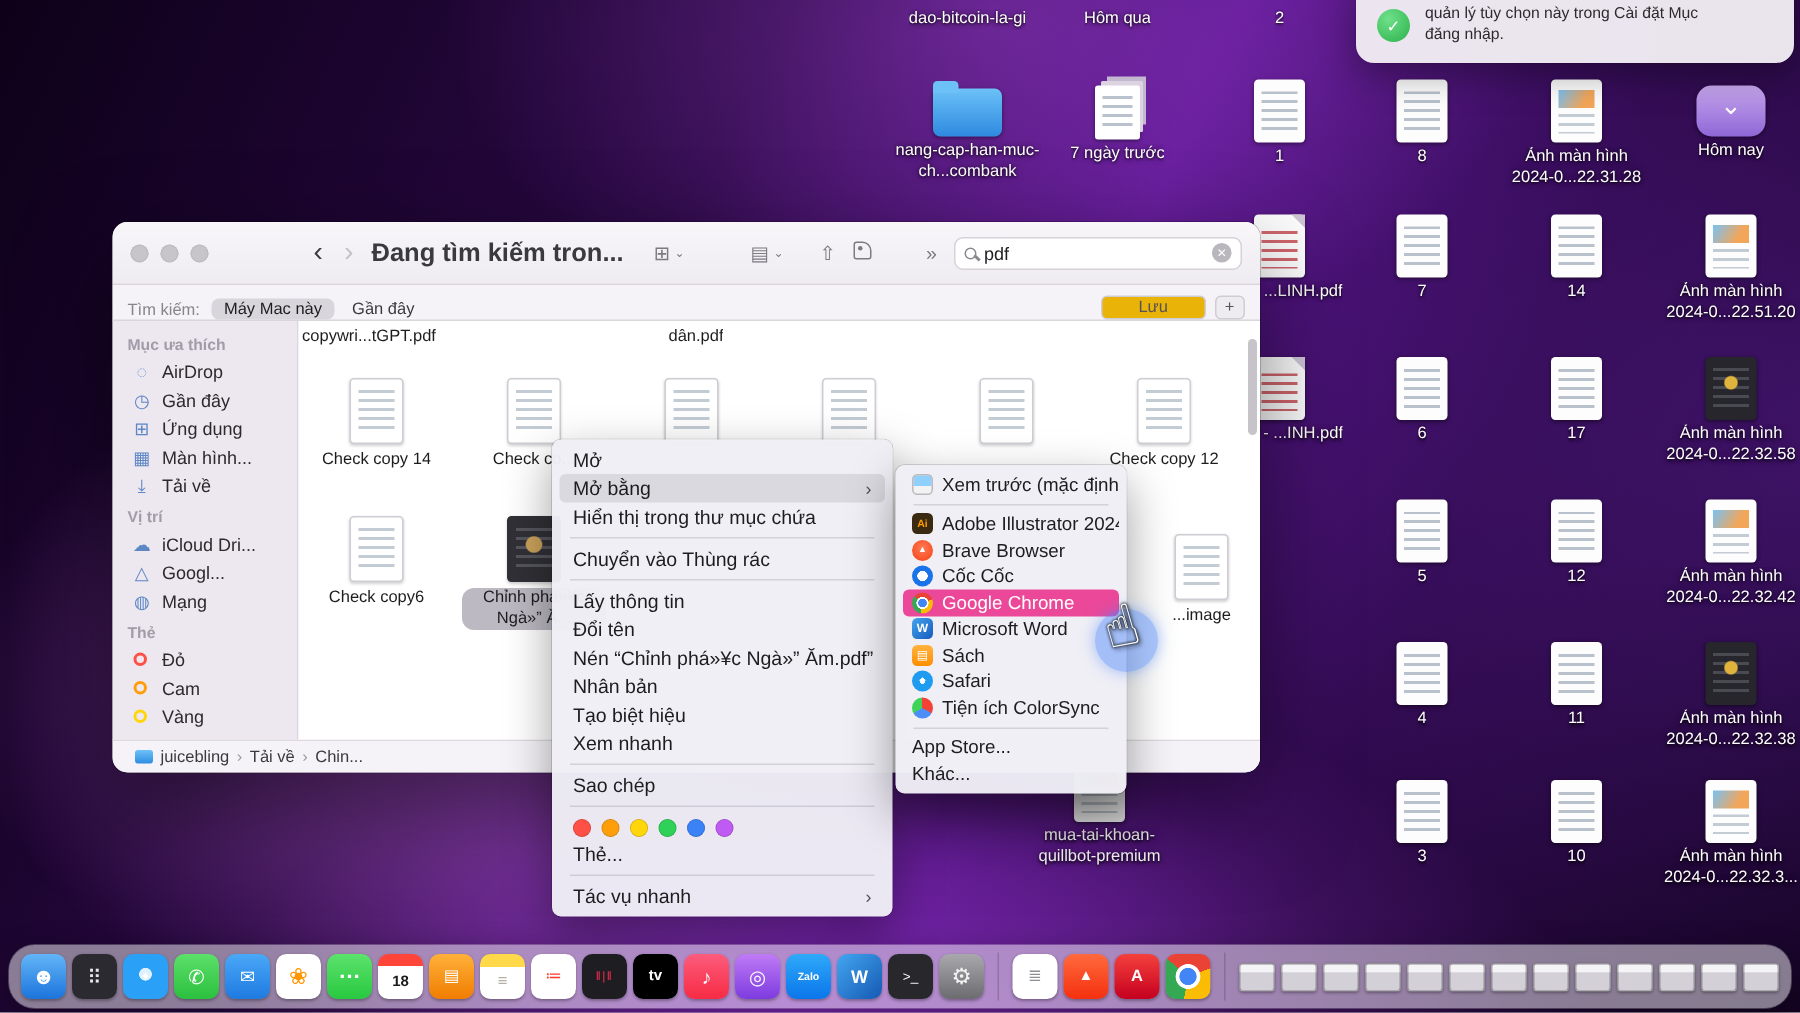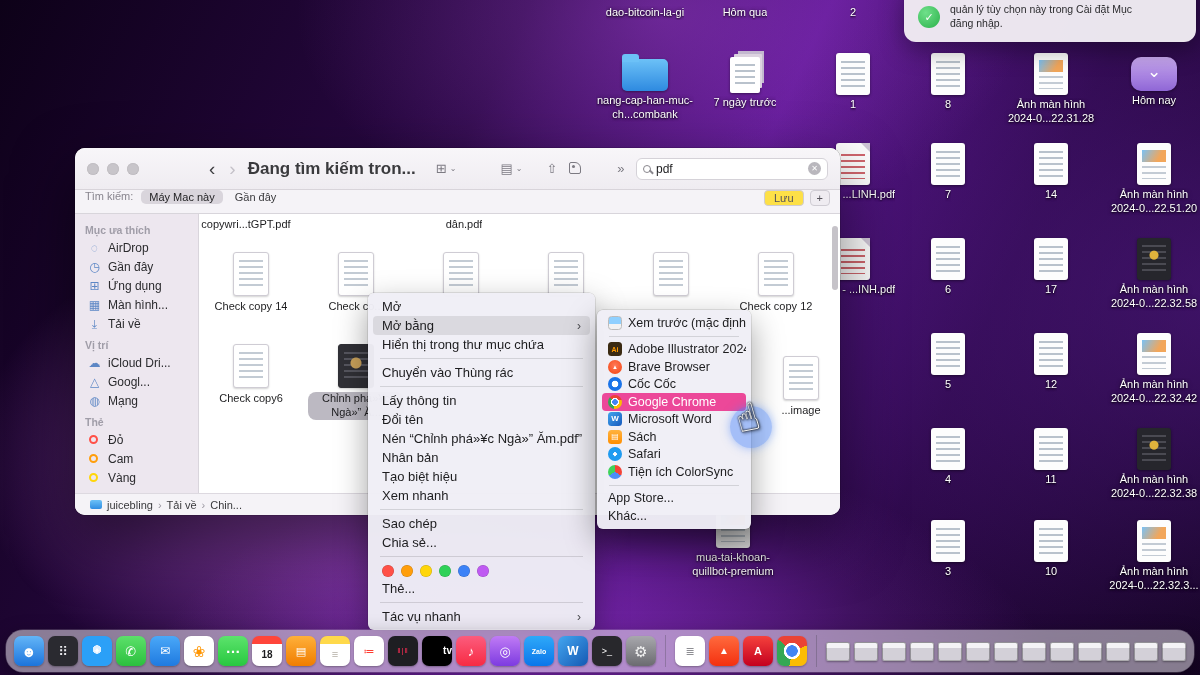--- a/index.html
+++ b/index.html
@@ -71,26 +71,26 @@
   .ml20{margin-left:20px}.ml44{margin-left:44px}.ml24{margin-left:24px}.ml12{margin-left:12px}.ml36{margin-left:36px}
   .tb-ic{color:#7c7a82;font-size:13px;line-height:1}
   .tagic{width:12px;height:12px;border:1.5px solid #7c7a82;border-radius:2px 6px 2px 2px;position:relative;display:inline-block}
   .tagic::after{content:"";position:absolute;top:2px;left:2px;width:3px;height:3px;border-radius:50%;background:#7c7a82}
   .search{margin-left:auto;width:192px;height:22px;background:#fff;border:1px solid #d5d2d8;border-radius:6px;
     display:flex;align-items:center;gap:5px;padding:0 6px}
   .mag{width:8px;height:8px;border:1.5px solid #8a888e;border-radius:50%;position:relative;flex:none}
   .mag::after{content:"";position:absolute;width:5px;height:1.5px;background:#8a888e;transform:rotate(45deg);right:-4px;bottom:-1px}
   .search input{flex:1;border:none;outline:none;background:transparent;font-size:12px;color:#1d1d1f;font-family:inherit;min-width:0}
   .clr{width:13px;height:13px;border-radius:50%;background:#b9b7bd;color:#fff;font-size:8px;display:flex;align-items:center;justify-content:center;flex:none}
-  .scopebar{height:24px;flex:none;display:flex;align-items:flex-start;gap:8px;padding:0 10px;background:#f5f3f7;border-bottom:1px solid #d8d5db;font-size:11px}
+  .scopebar{height:24px;flex:none;display:flex;align-items:flex-end;gap:8px;padding:0 10px;background:#f5f3f7;border-bottom:1px solid #d8d5db;font-size:11px}
   .scope-lbl{color:#88858e}
   .scope-pill{background:#d9d5dc;border-radius:5px;padding:1px 8px;color:#1d1d1f}
   .scope-plain{color:#3a3a3d;padding:1px 4px}
   .scope-right{margin-left:auto;display:flex;align-items:center;gap:6px}
-  .btn-save{background:#fde047;border:.5px solid #cfccd3;border-radius:4px;padding:1px 9px;color:#55525a}
+  .btn-save{background:#eab308;border:.5px solid #cfccd3;border-radius:4px;padding:1px 24px;color:#55525a}
   .btn-add{background:#efecf1;border:.5px solid #cfccd3;border-radius:4px;padding:1px 6px;color:#55525a}
   .win-body{flex:1;display:flex;min-height:0}
   .sidebar{width:124px;flex:none;background:rgba(236,229,238,.92);border-right:1px solid #d9d5dc;padding-top:4px;overflow:hidden}
   .sb-hdr{font-size:10.5px;font-weight:bold;color:#a09da8;padding:6px 10px 2px}
   .sb-item{display:flex;align-items:center;gap:6px;padding:2.5px 8px;font-size:12px;color:#2b2b2e;margin:0 4px;border-radius:5px;white-space:nowrap}
   .sb-g{width:15px;text-align:center;color:#5d87c5;font-size:12px;flex:none}
   .tag-dot{width:9px;height:9px;border-radius:50%;border:2px solid #999;margin:0 4px 0 2px;flex:none}
   .content{flex:1;position:relative;background:#fff;overflow:hidden}
   .file{position:absolute;width:100px;display:flex;flex-direction:column;align-items:center;gap:4px}
   .f-ic{width:36px;height:44px;background:#fff;border:.5px solid #cfccd4;border-radius:3px;box-shadow:0 1px 2px rgba(0,0,0,.18);position:relative;flex:none}
@@ -553,24 +553,20 @@
       <span class="cm-arrow"></span>
     </div>
   </div>
   <div class="cm-sep"></div>
   <div>
     <div class="cm-item">
       <span>Sao chép</span>
       <span class="cm-arrow"></span>
     </div>
 
-    <div class="cm-item">
-      <span>Chia sẻ...</span>
-      <span class="cm-arrow"></span>
-    </div>
   </div>
   <div class="cm-sep"></div>
   <div class="cm-colors">
 
       <span class="cdot" style="background: rgb(255, 80, 71);"></span>
 
       <span class="cdot" style="background: rgb(255, 158, 11);"></span>
 
       <span class="cdot" style="background: rgb(255, 214, 10);"></span>
 
@@ -707,21 +703,21 @@
       </div>
 
       <div class="dock-item app" style="background: rgb(255, 255, 255); color: rgb(255, 59, 48); font-size: 11px;">
         <span class="dg">≔</span>
       </div>
 
       <div class="dock-item app" style="background: rgb(30, 30, 34); color: rgb(255, 45, 85); font-size: 8px; letter-spacing: 1px;">
         <span class="dg">‖|‖</span>
       </div>
 
-      <div class="dock-item app" style="background: rgb(0, 0, 0); color: rgb(255, 255, 255); font-size: 10px; font-weight: bold; justify-content: flex-end;">
+      <div class="dock-item app" style="background: rgb(0, 0, 0); color: rgb(255, 255, 255); font-size: 10px; font-weight: bold;">
         <span class="dg">tv</span>
       </div>
 
       <div class="dock-item app" style="background: linear-gradient(rgb(252, 92, 125), rgb(247, 43, 67)); color: rgb(255, 255, 255); font-size: 13px;">
         <span class="dg">♪</span>
       </div>
 
       <div class="dock-item app" style="background: linear-gradient(rgb(192, 123, 245), rgb(125, 59, 224)); color: rgb(255, 255, 255); font-size: 13px;">
         <span class="dg">◎</span>
       </div>

